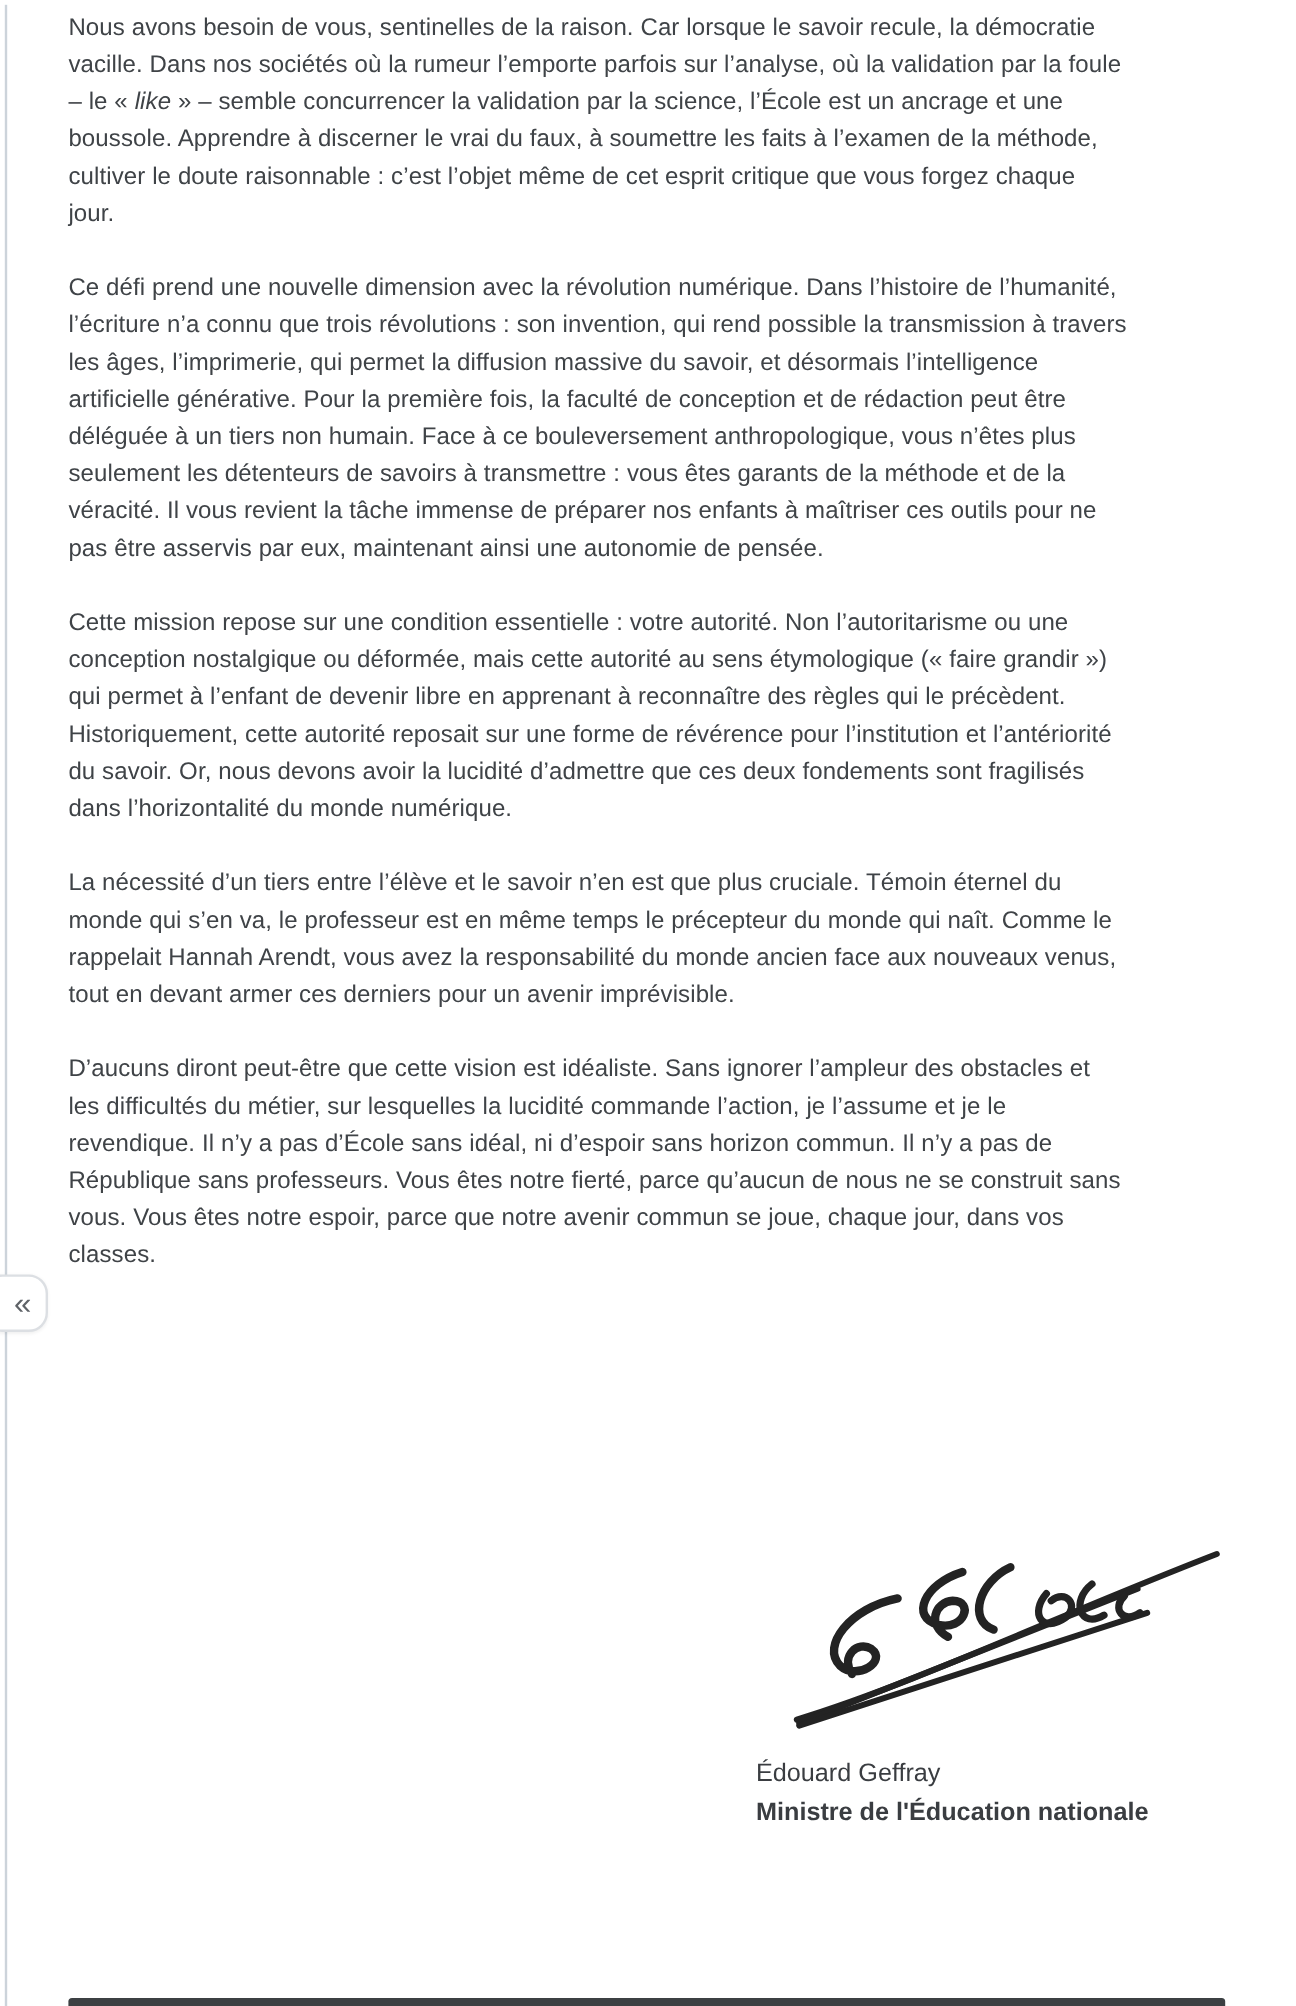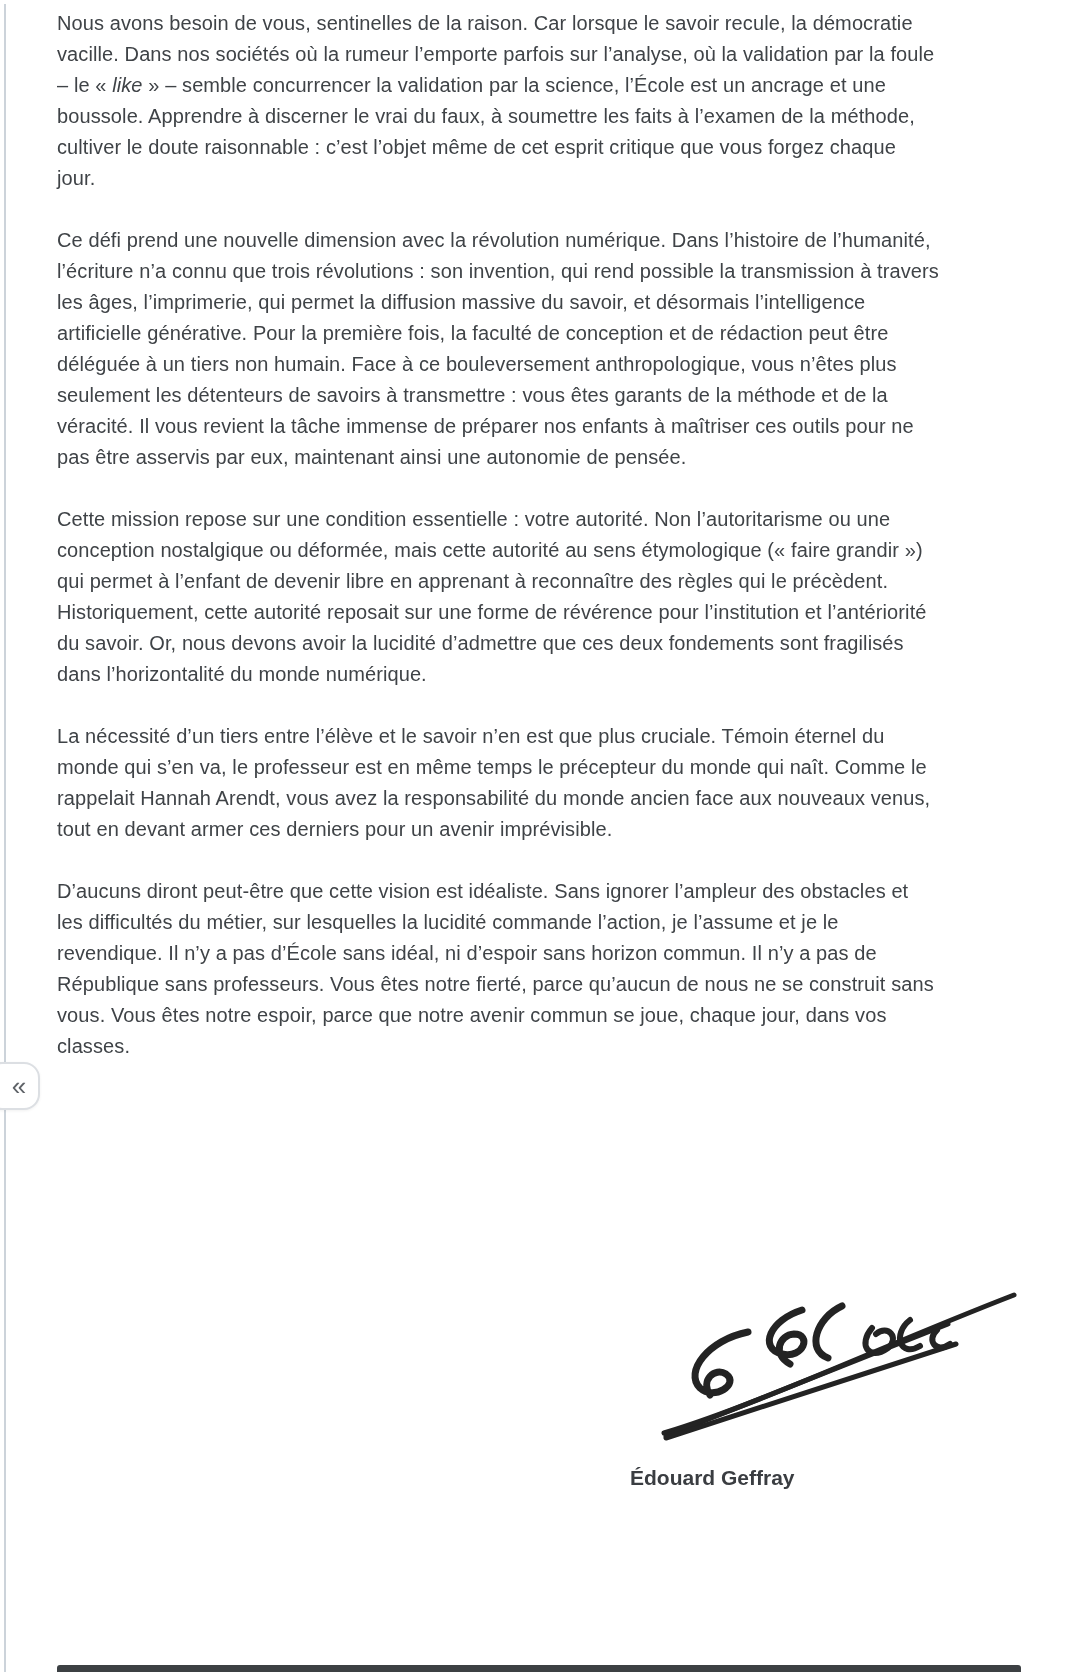--- a/index.html
+++ b/index.html
@@ -44,21 +44,21 @@
     font-size: 26px; font-weight: 500; line-height: 1;
   }
 
   
   .sig-block {
     position: absolute; left: 630px; top: 1282px; width: 395px;
   }
   .sig-svg { display: block; width: 390px; height: 165px; }
   .sig-name {
     margin-top: 14px;
-    color: #3a3d41; font-weight: 700;
+    color: #3a3d41; font-weight: 400;
     font-size: 21px; line-height: 33px;
   }
   .sig-title {
     color: #3a3d41; font-weight: 700;
     font-size: 21px; line-height: 33px;
   }
 
   
   .bottom-bar {
     position: absolute; left: 57px; bottom: 0;
@@ -97,17 +97,18 @@
       <path d="M118,50 C78,58 54,90 70,106 C84,119 110,102 96,92 C85,85 70,98 80,113" stroke-width="7"></path>
 
       <path d="M172,28 C140,38 128,66 152,72 C174,77 182,52 164,52 C149,53 142,72 160,82" stroke-width="7"></path>
       <path d="M212,24 C186,36 176,68 198,76" stroke-width="7"></path>
 
       <path d="M242,46 C228,62 238,80 258,66 C270,56 258,42 246,52" stroke-width="6"></path>
       <path d="M280,38 C262,52 270,76 290,64" stroke-width="6"></path>
       <path d="M307,48 C296,58 306,72 320,62" stroke-width="6"></path>
     </svg>
     <div class="sig-name">Édouard Geffray</div>
+    <div class="sig-title">Ministre de l'Éducation nationale</div>
   </div>
 
   <div class="bottom-bar"></div>
 
 </div>
 
 </body></html>

